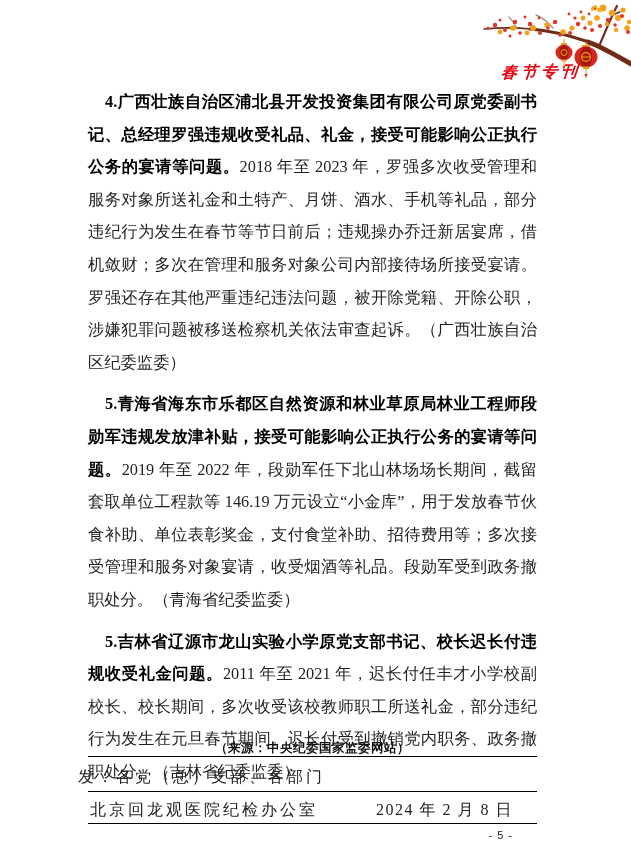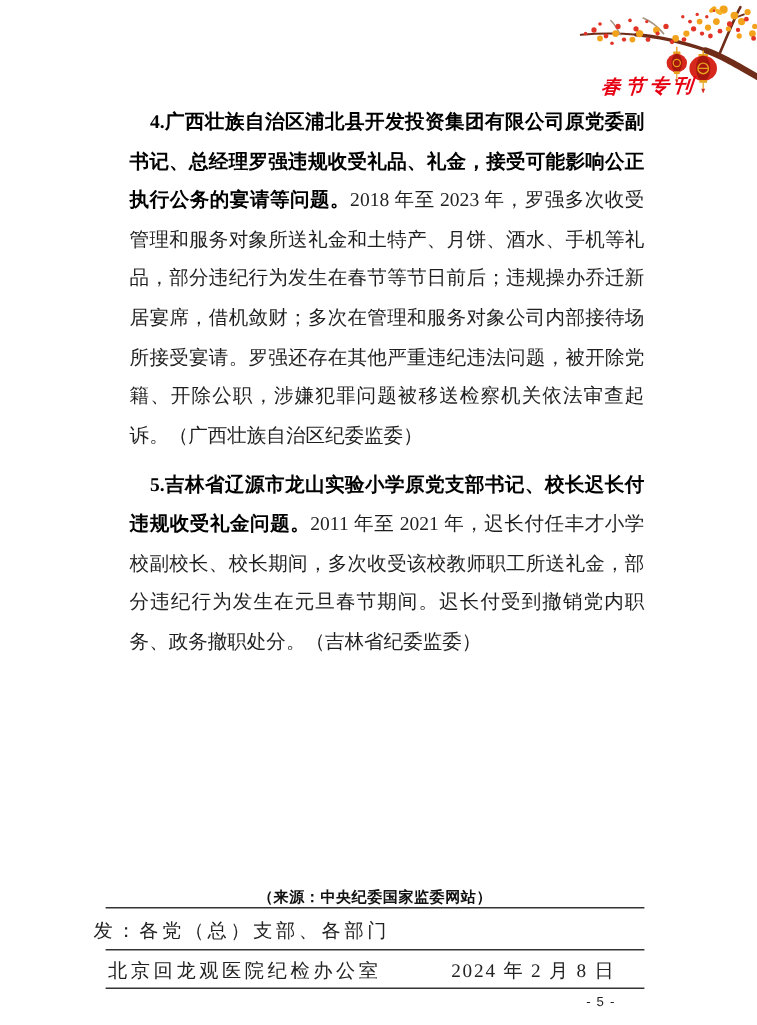--- a/index.html
+++ b/index.html
@@ -30,21 +30,20 @@
   .content {
     position:absolute; left:88px; top:86px; width:449px;
   }
   .para {
     font-size:16.3px;
     line-height:32.6px;
     text-align:justify;
     text-justify:inter-ideograph;
     text-indent:17px;
     color:#1f1f1f;
-    margin-left:20px;
   }
   .para + .para { margin-top:9px; }
   .para .b { font-weight:bold; color:#000; }
   
   .source-line {
     position:absolute; left:88px; top:740px; width:449px;
     text-align:center;
     font-family:"Liberation Sans","DejaVu Sans",sans-serif;
     font-weight:bold; font-size:12.5px; line-height:16px;
     letter-spacing:0.5px; color:#111;
@@ -169,20 +168,21 @@
       <rect x="101.8" y="66.6" width="6.4" height="2.4" rx="0.5" fill="#e8a01e"></rect>
       <line x1="105" y1="69" x2="105" y2="74" stroke="#e8a01e" stroke-width="1"></line>
       <path d="M103.4,74 L106.6,74 L105,78 Z" fill="#d7281d"></path>
     </g>
   </svg>
 
   <div class="banner-title">春节专刊</div>
 
   <div class="content">
     <p class="para"><span class="b">4.广西壮族自治区浦北县开发投资集团有限公司原党委副书记、总经理罗强违规收受礼品、礼金，接受可能影响公正执行公务的宴请等问题。</span><span>2018 年至 2023 年，罗强多次收受管理和服务对象所送礼金和土特产、月饼、酒水、手机等礼品，部分违纪行为发生在春节等节日前后；违规操办乔迁新居宴席，借机敛财；多次在管理和服务对象公司内部接待场所接受宴请。罗强还存在其他严重违纪违法问题，被开除党籍、开除公职，涉嫌犯罪问题被移送检察机关依法审查起诉。（广西壮族自治区纪委监委）</span></p>
+    <p class="para"><span class="b">5.青海省海东市乐都区自然资源和林业草原局林业工程师段勋军违规发放津补贴，接受可能影响公正执行公务的宴请等问题。</span><span>2019 年至 2022 年，段勋军任下北山林场场长期间，截留套取单位工程款等 146.19 万元设立“小金库”，用于发放春节伙食补助、单位表彰奖金，支付食堂补助、招待费用等；多次接受管理和服务对象宴请，收受烟酒等礼品。段勋军受到政务撤职处分。（青海省纪委监委）</span></p>
     <p class="para"><span class="b">5.吉林省辽源市龙山实验小学原党支部书记、校长迟长付违规收受礼金问题。</span><span>2011 年至 2021 年，迟长付任丰才小学校副校长、校长期间，多次收受该校教师职工所送礼金，部分违纪行为发生在元旦春节期间。迟长付受到撤销党内职务、政务撤职处分。（吉林省纪委监委）</span></p>
   </div>
 
   <div class="source-line">（来源：中央纪委国家监委网站）</div>
   <div class="rule rule-1"></div>
   <div class="dist-line">发：各党（总）支部、各部门</div>
   <div class="rule rule-2"></div>
   <div class="office-row">
     <span class="office-name">北京回龙观医院纪检办公室</span>
     <span class="office-date">2024 年 2 月 8 日</span>

